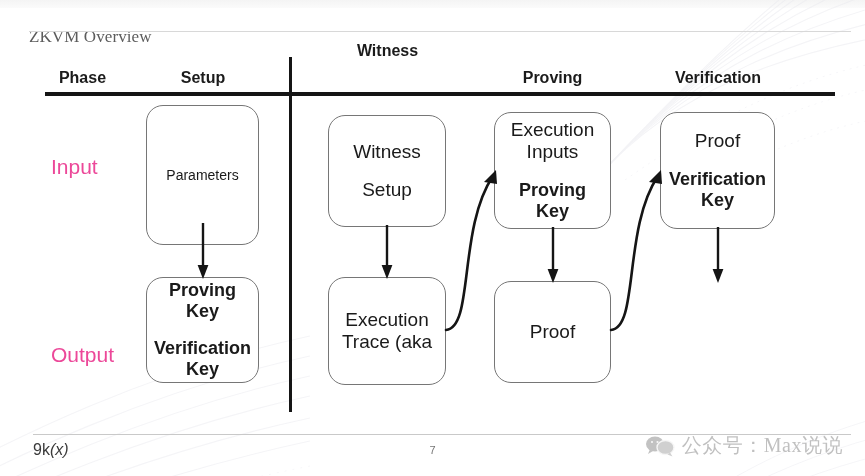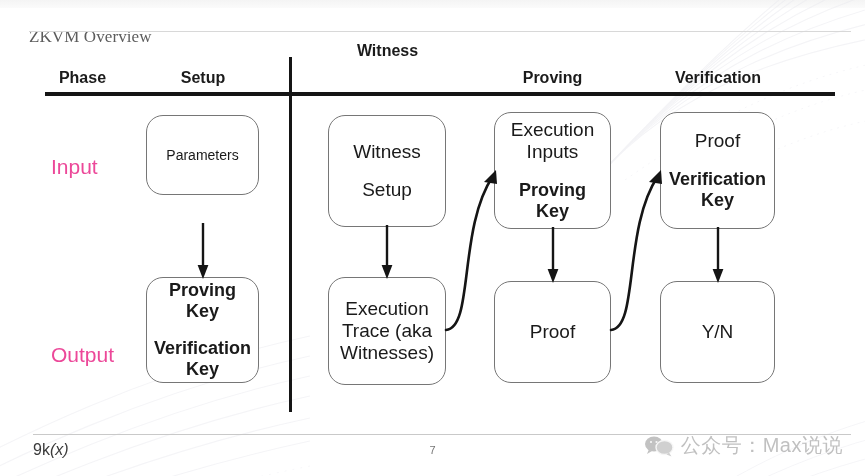--- a/index.html
+++ b/index.html
@@ -113,21 +113,21 @@
     display: block;
     line-height: 1.17;
     white-space: nowrap;
   }
   .ln.sm    { font-size: 14px;  font-weight: 400; }
   .ln.md    { font-size: 19px;  font-weight: 400; }
   .ln.bold  { font-size: 18px;  font-weight: 700; }
   .gap-blk  { margin-top: 16px; }
 
   
-  #box-setup-in     { left: 146px; top: 115px; width: 113px; height: 80px; text-align: center; }
+  #box-setup-in     { left: 146px; top: 105px; width: 113px; height: 140px; text-align: center; }
   #box-setup-out    { left: 146px; top: 277px; width: 113px; height: 106px; }
   #box-witness-in   { left: 328px; top: 115px; width: 118px; height: 112px; }
   #box-witness-out  { left: 328px; top: 277px; width: 118px; height: 108px; }
   #box-proving-in   { left: 494px; top: 112px; width: 117px; height: 117px; }
   #box-proving-out  { left: 494px; top: 281px; width: 117px; height: 102px; }
   #box-verify-in    { left: 660px; top: 112px; width: 115px; height: 117px; }
   #box-verify-out   { left: 660px; top: 281px; width: 115px; height: 102px; }
 
   
   .arrow-svg { position: absolute; overflow: visible; pointer-events: none; }
@@ -168,21 +168,21 @@
     right: 22px;
     top: 432px;
     display: flex;
     align-items: center;
     gap: 7px;
     opacity: .62;
   }
   #watermark .wm-text {
     font-size: 20px;
     color: #9a9a9a;
-    font-family: Liberation Sans, sans-serif;
+    font-family: Liberation Serif, serif;
     letter-spacing: .5px;
     white-space: nowrap;
   }
 </style>
 </head>
 <body>
 
 <div id="slide">
 
   <div class="top-band"></div>
@@ -255,38 +255,34 @@
       <span class="ln bold gap-blk">Verification</span>
       <span class="ln bold">Key</span>
     </div>
   <div class="flow-box" id="box-witness-in">
       <span class="ln md">Witness</span>
       <span class="ln md gap-blk">Setup</span>
     </div>
   <div class="flow-box" id="box-witness-out">
       <span class="ln md">Execution</span>
       <span class="ln md">Trace (aka</span>
-      <span class="ln md">Witnesses)</span>
     </div>
   <div class="flow-box" id="box-proving-in">
       <span class="ln md">Execution</span>
       <span class="ln md">Inputs</span>
       <span class="ln bold gap-blk">Proving</span>
       <span class="ln bold">Key</span>
     </div>
   <div class="flow-box" id="box-proving-out">
       <span class="ln md">Proof</span>
     </div>
   <div class="flow-box" id="box-verify-in">
       <span class="ln md">Proof</span>
       <span class="ln bold gap-blk">Verification</span>
       <span class="ln bold">Key</span>
-    </div>
-  <div class="flow-box" id="box-verify-out">
-      <span class="ln md">Y/N</span>
     </div>
 
   <svg class="arrow-svg" id="arrow-setup" viewBox="0 0 26 58">
     <line x1="13" y1="0" x2="13" y2="44" stroke="#151515" stroke-width="2.4"></line>
     <polygon points="13,56 7.6,42 18.4,42" fill="#151515"></polygon>
   </svg>
   <svg class="arrow-svg" id="arrow-witness" viewBox="0 0 26 56">
     <line x1="13" y1="0" x2="13" y2="42" stroke="#151515" stroke-width="2.4"></line>
     <polygon points="13,54 7.6,40 18.4,40" fill="#151515"></polygon>
   </svg>

